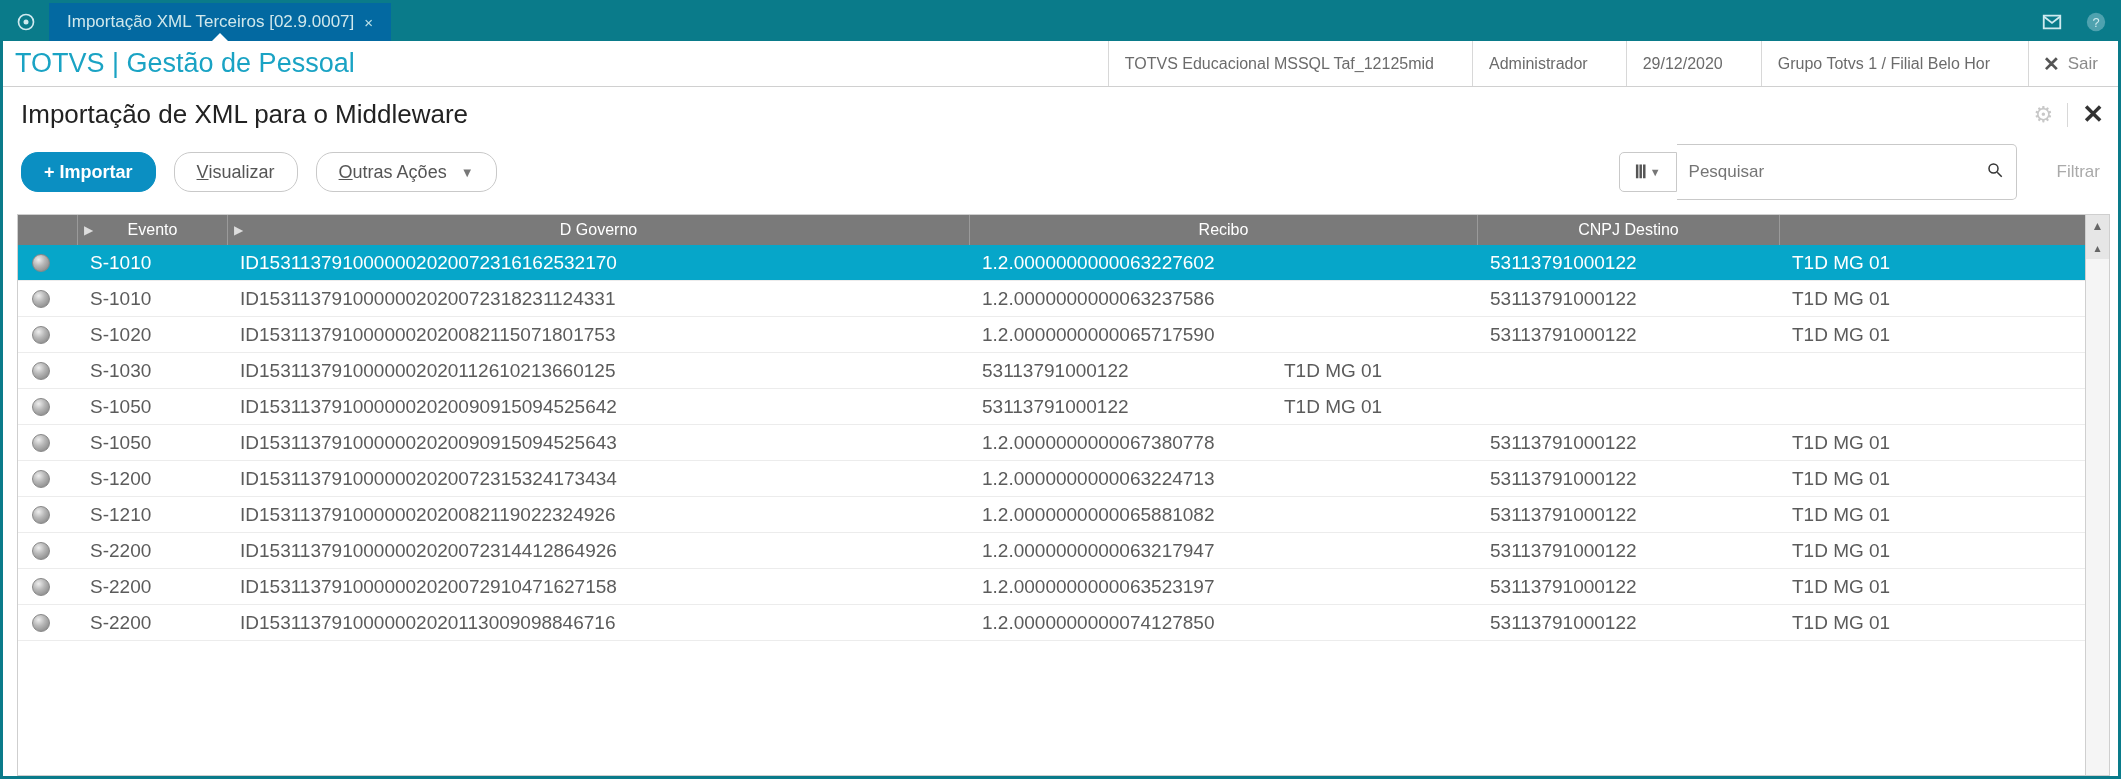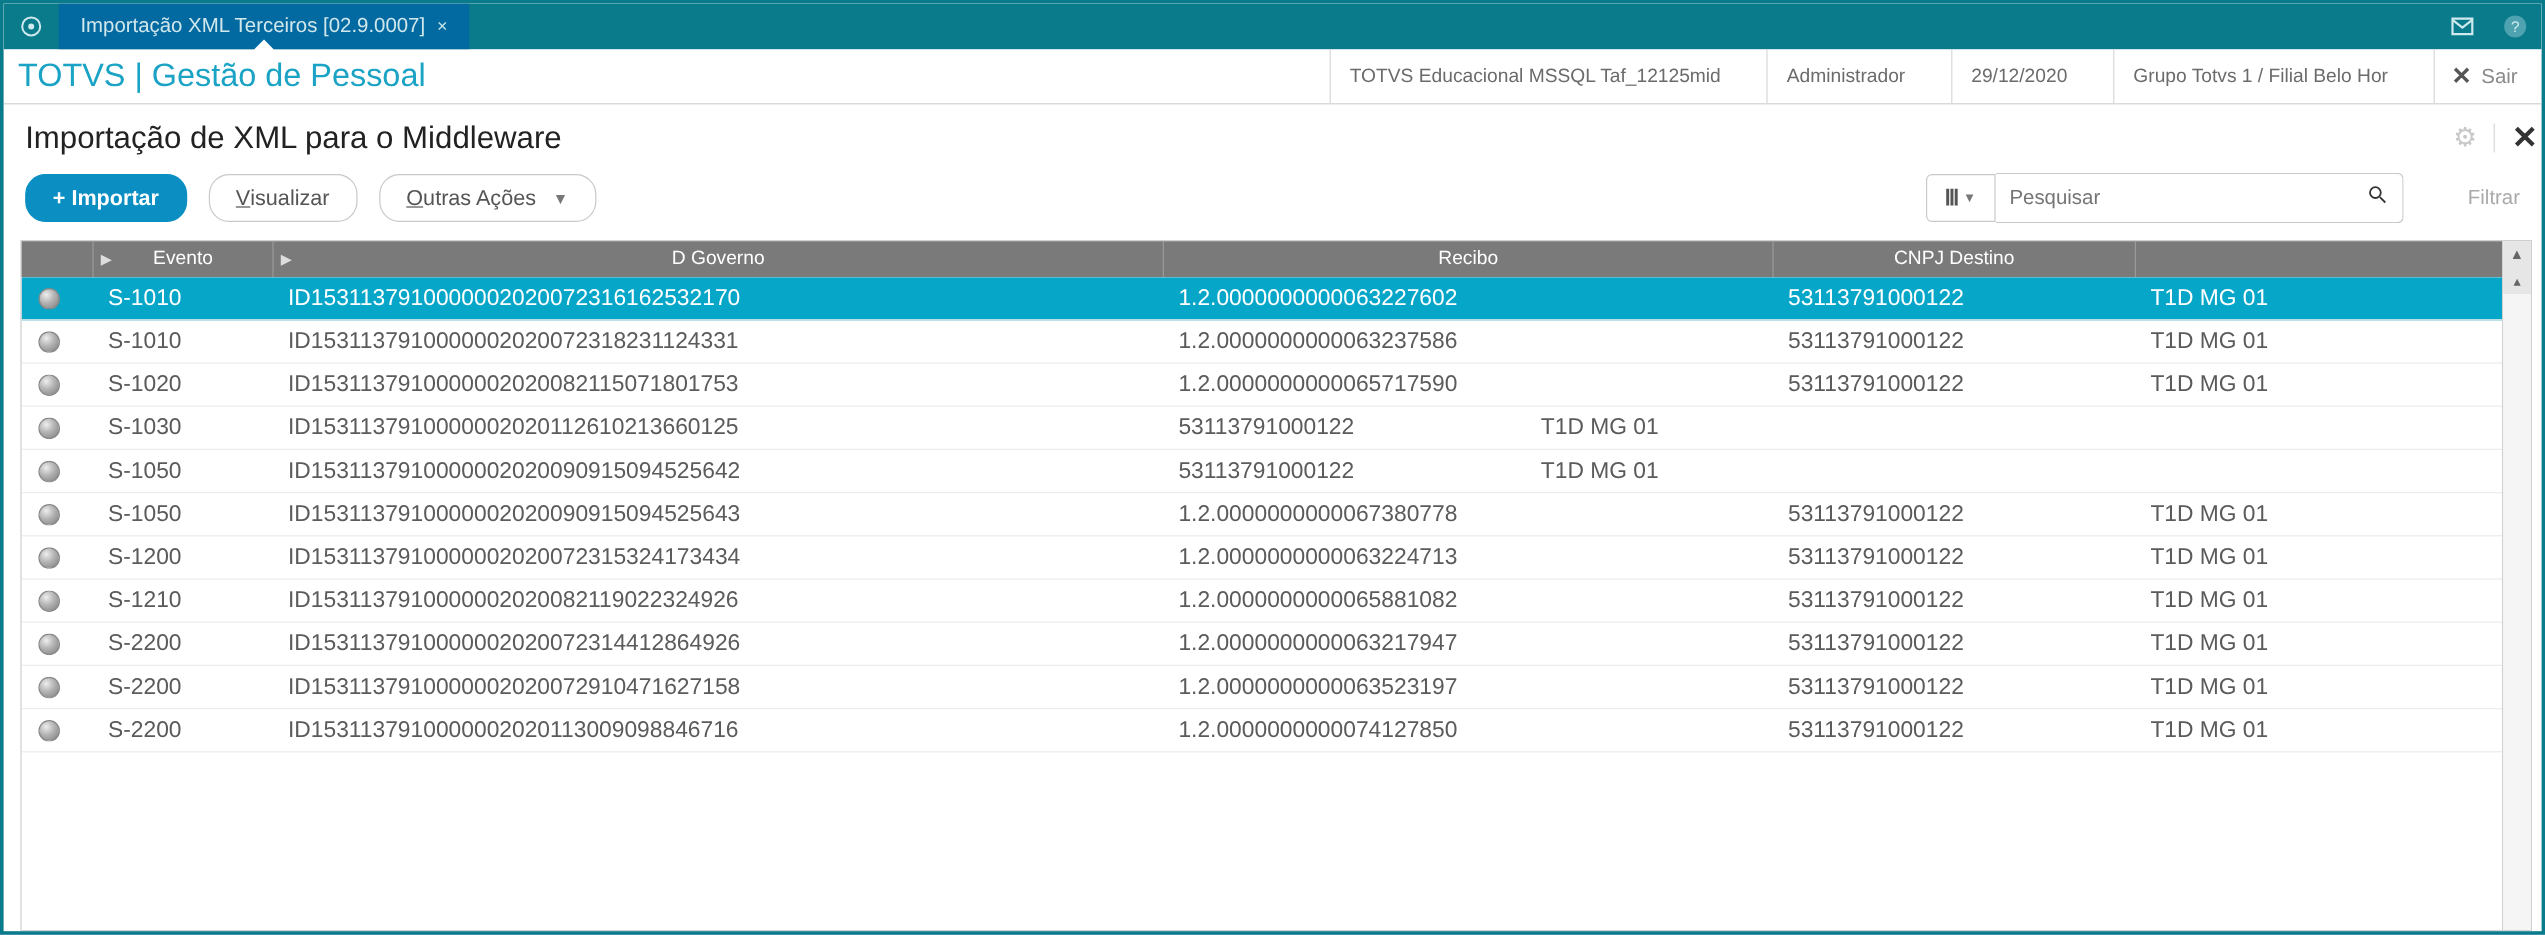--- a/index.html
+++ b/index.html
@@ -19,43 +19,43 @@
 
   
   .modulebar { height: 46px; border-bottom: 1px solid #d0d0d0; display: flex; align-items: center; padding: 0 12px; gap: 22px; }
   .modulebar .title { color: #1aa3c4; font-size: 27px; font-weight: 400; }
   .modulebar .spacer { flex: 1; }
   .crumb { padding: 0 16px; height: 100%; display: flex; align-items: center; color: #6b6b6b; font-size: 16px; border-left: 1px solid #d8d8d8; }
   .exit { padding: 0 8px 0 14px; display: flex; align-items: center; color: #8a8a8a; font-size: 17px; border-left: 1px solid #d8d8d8; height: 100%; gap: 8px; }
   .exit .x { font-size: 20px; color: #555; font-weight: bold; }
 
   
-  .pageheader { display: flex; align-items: center; padding: 12px 3px 4px 18px; justify-content: space-between; }
+  .pageheader { display: flex; align-items: center; padding: 12px 14px 4px 18px; justify-content: space-between; }
   .pageheader .ptitle { font-size: 26px; color: #222; font-weight: 400; }
   .pageheader .spacer { flex: 1; }
   .pageheader .gear { color: #c8c8c8; font-size: 22px; margin-right: 14px; }
   .pageheader .sep { width:1px; height:24px; background:#d8d8d8; margin-right:14px; }
   .pageheader .closep { color: #333; font-size: 26px; font-weight: bold; }
 
   
   .toolbar { display: flex; align-items: center; padding: 10px 18px 14px 18px; gap: 18px; }
   .btn { height: 40px; border-radius: 17px; display: inline-flex; align-items: center; justify-content: center; padding: 0 22px; font-size: 18px; cursor: pointer; }
   .btn.primary { background: #0b8fc2; color: #fff; border: 1px solid #0b8fc2; font-weight: 600; }
   .btn.secondary { background: #fff; color: #555; border: 1px solid #c9c9c9; }
   .btn.secondary .ul { text-decoration: underline; }
   .btn .caret { margin-left: 14px; font-size: 13px; color: #777; }
   .toolbar .spacer { flex: 1; }
   .colbtn { height: 40px; width: 58px; border: 1px solid #c9c9c9; border-radius: 5px 0 0 5px; display: flex; align-items: center; justify-content: center; color: #555; gap:4px; }
   .colbtn .bars { letter-spacing: -1px; font-weight: bold; font-size:18px; }
   .colbtn .car { font-size: 11px; color:#777; }
   .searchwrap { display: flex; align-items: center; }
-  .search { height: 42px; width: 340px; border: 1px solid #c9c9c9; border-left: none; border-radius: 0 5px 5px 0; display: flex; align-items: center; padding: 0 12px; color:#8a8a8a; }
+  .search { height: 56px; width: 340px; border: 1px solid #c9c9c9; border-left: none; border-radius: 0 5px 5px 0; display: flex; align-items: center; padding: 0 12px; color:#8a8a8a; }
   .search input { flex:1; border:none; outline:none; font-size:17px; color:#555; background:transparent; }
   .search .mag { font-size:20px; color:#555; }
-  .filtrar { color:#aaa; font-size:17px; margin-left:36px; }
+  .filtrar { color:#aaa; font-size:17px; margin-left:22px; }
 
   
   .tablewrap { flex:1; display:flex; overflow:hidden; padding: 0 8px 0 14px; }
   .tableinner { flex:1; display:flex; flex-direction:column; border:1px solid #cfcfcf; }
   .thead { display:flex; background:#7a7a7a; color:#fff; height:30px; font-size:16px; align-items:stretch; }
   .th { display:flex; align-items:center; justify-content:center; border-right:1px solid #9a9a9a; position:relative; }
   .th .tri { position:absolute; left:6px; font-size:12px; color:#ddd; }
   .th.status { width:60px; }
   .th.evento { width:150px; }
   .th.gov { width:742px; }

